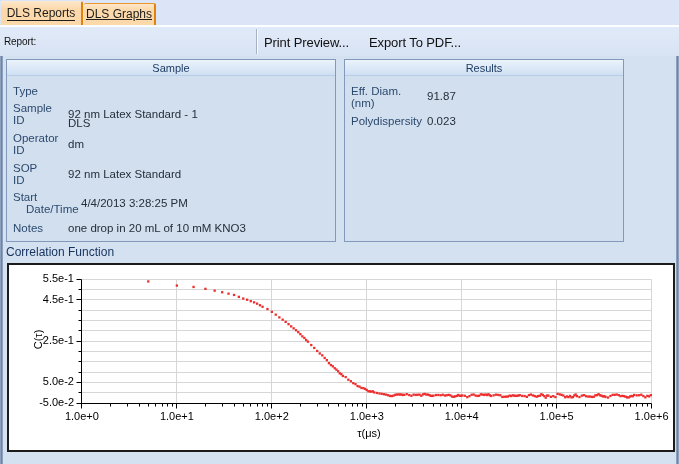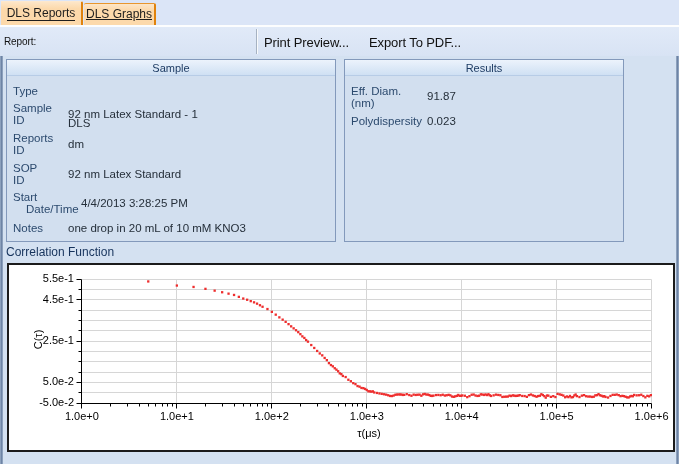--- a/index.html
+++ b/index.html
@@ -45,21 +45,21 @@
 </div>
 
 <div class="panel" id="sample">
   <div class="hdr">Sample</div>
 </div>
 <div class="lab" style="left:13px; top:85px;">Type</div>
 <div class="val" style="left:68px; top:85px;margin-top:32px;">DLS</div>
 <div class="lab" style="left:13px; top:102px;">Sample</div>
 <div class="lab" style="left:13px; top:114px;">ID</div>
 <div class="val" style="left:68px; top:108px;text-align:center;">92 nm Latex Standard - 1</div>
-<div class="lab" style="left:13px; top:132px;">Reports</div>
+<div class="lab" style="left:13px; top:132px;">Operator</div>
 <div class="lab" style="left:13px; top:144px;">ID</div>
 <div class="val" style="left:68px; top:138px;">dm</div>
 <div class="lab" style="left:13px; top:162px;">SOP</div>
 <div class="lab" style="left:13px; top:174px;">ID</div>
 <div class="val" style="left:68px; top:168px;">92 nm Latex Standard</div>
 <div class="lab" style="left:13px; top:191px;">Start</div>
 <div class="lab" style="left:26px; top:203px;">Date/Time</div>
 <div class="val" style="left:81px; top:197px;">4/4/2013 3:28:25 PM</div>
 <div class="lab" style="left:13px; top:222px;">Notes</div>
 <div class="val" style="left:68px; top:222px;">one drop in 20 mL of 10 mM KNO3</div>

